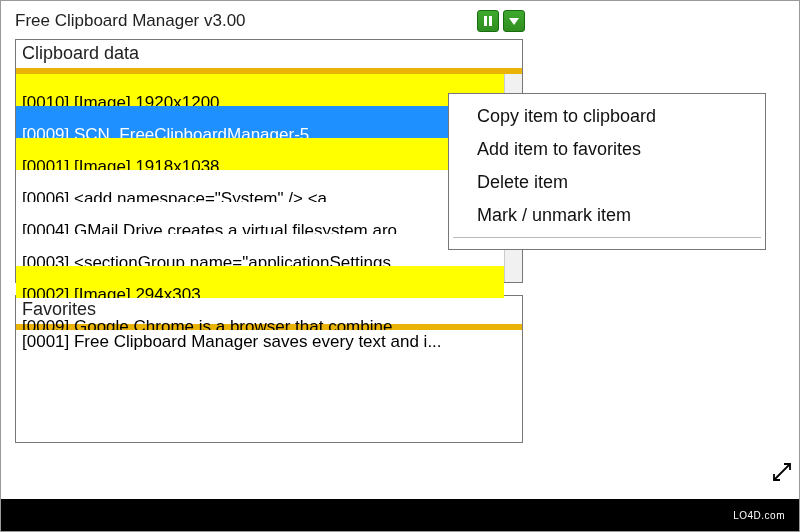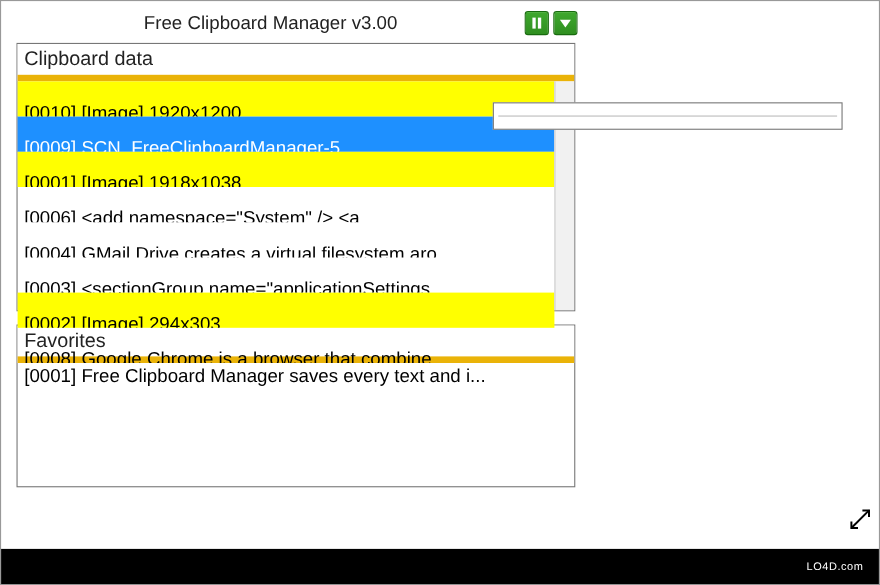--- a/index.html
+++ b/index.html
@@ -25,21 +25,21 @@
     background: #fff;
   }
   .titlebar {
     display: flex;
     align-items: center;
     height: 28px;
     padding: 0 4px 0 6px;
     font-size: 17px;
     color: #222;
   }
-  .titlebar-text { flex: 1; text-align: center; }
+  .titlebar-text { flex: 1; }
   .titlebar-btns { display: flex; gap: 4px; }
   .tb-btn {
     width: 22px; height: 22px;
     background: linear-gradient(#3fa82e,#2f8f20);
     border: 1px solid #186b0e;
     border-radius: 3px;
     display: flex; align-items: center; justify-content: center;
     color: #fff;
   }
   .tb-btn svg { display: block; }
@@ -152,35 +152,41 @@
       <div class="panel-header">Clipboard data</div>
       <div class="list" style="height:208px;">
         <div class="list-body" id="clipboard-rows">
             <div class="row yellow">[0010] [Image] 1920x1200</div>
             <div class="row selected">[0009] SCN_FreeClipboardManager-5</div>
             <div class="row yellow">[0001] [Image] 1918x1038</div>
             <div class="row">[0006] &lt;add namespace="System" /&gt;          &lt;a</div>
             <div class="row">[0004] GMail Drive creates a virtual filesystem aro</div>
             <div class="row">[0003] &lt;sectionGroup name="applicationSettings</div>
             <div class="row yellow">[0002] [Image] 294x303</div>
-            <div class="row">[0008] Google Chrome is a browser that combine</div>
+            <div class="row">[0009] Google Chrome is a browser that combine</div>
           </div>
         <div class="list-scroll"></div>
       </div>
     </div>
 
     <div class="panel" style="margin-top:12px;">
       <div class="panel-header">Favorites</div>
       <div class="favorites-body" id="favorites-rows">
           <div>[0001] Free Clipboard Manager saves every text and i...</div>
         </div>
     </div>
   </div>
 
   <div class="context-menu">
+    <div id="cm-group1">
+        <div class="cm-item">Copy item to clipboard</div>
+        <div class="cm-item">Add item to favorites</div>
+        <div class="cm-item">Delete item</div>
+        <div class="cm-item">Mark / unmark item</div>
+      </div>
     <div class="cm-sep"></div>
   </div>
 
   <div class="resize-handle">
     <svg width="22" height="22" viewBox="0 0 22 22">
       <line x1="3" y1="19" x2="19" y2="3" stroke="#000" stroke-width="1.8"></line>
       <polyline points="3,13 3,19 9,19" fill="none" stroke="#000" stroke-width="1.8"></polyline>
       <polyline points="13,3 19,3 19,9" fill="none" stroke="#000" stroke-width="1.8"></polyline>
     </svg>
   </div>

